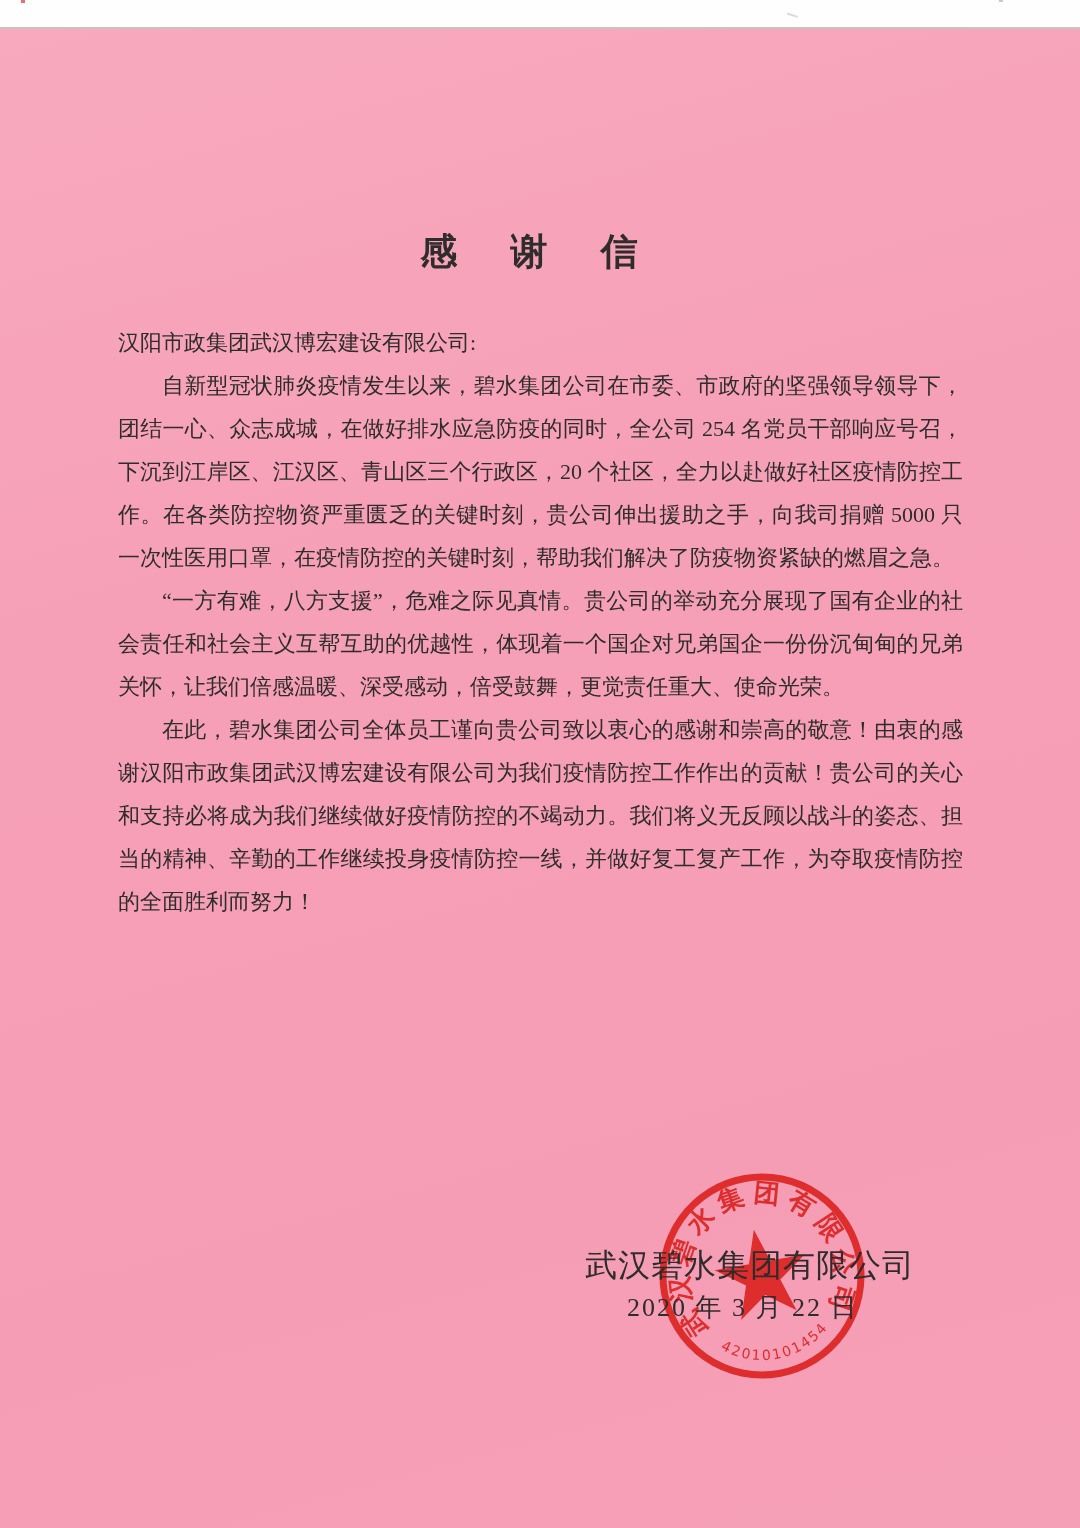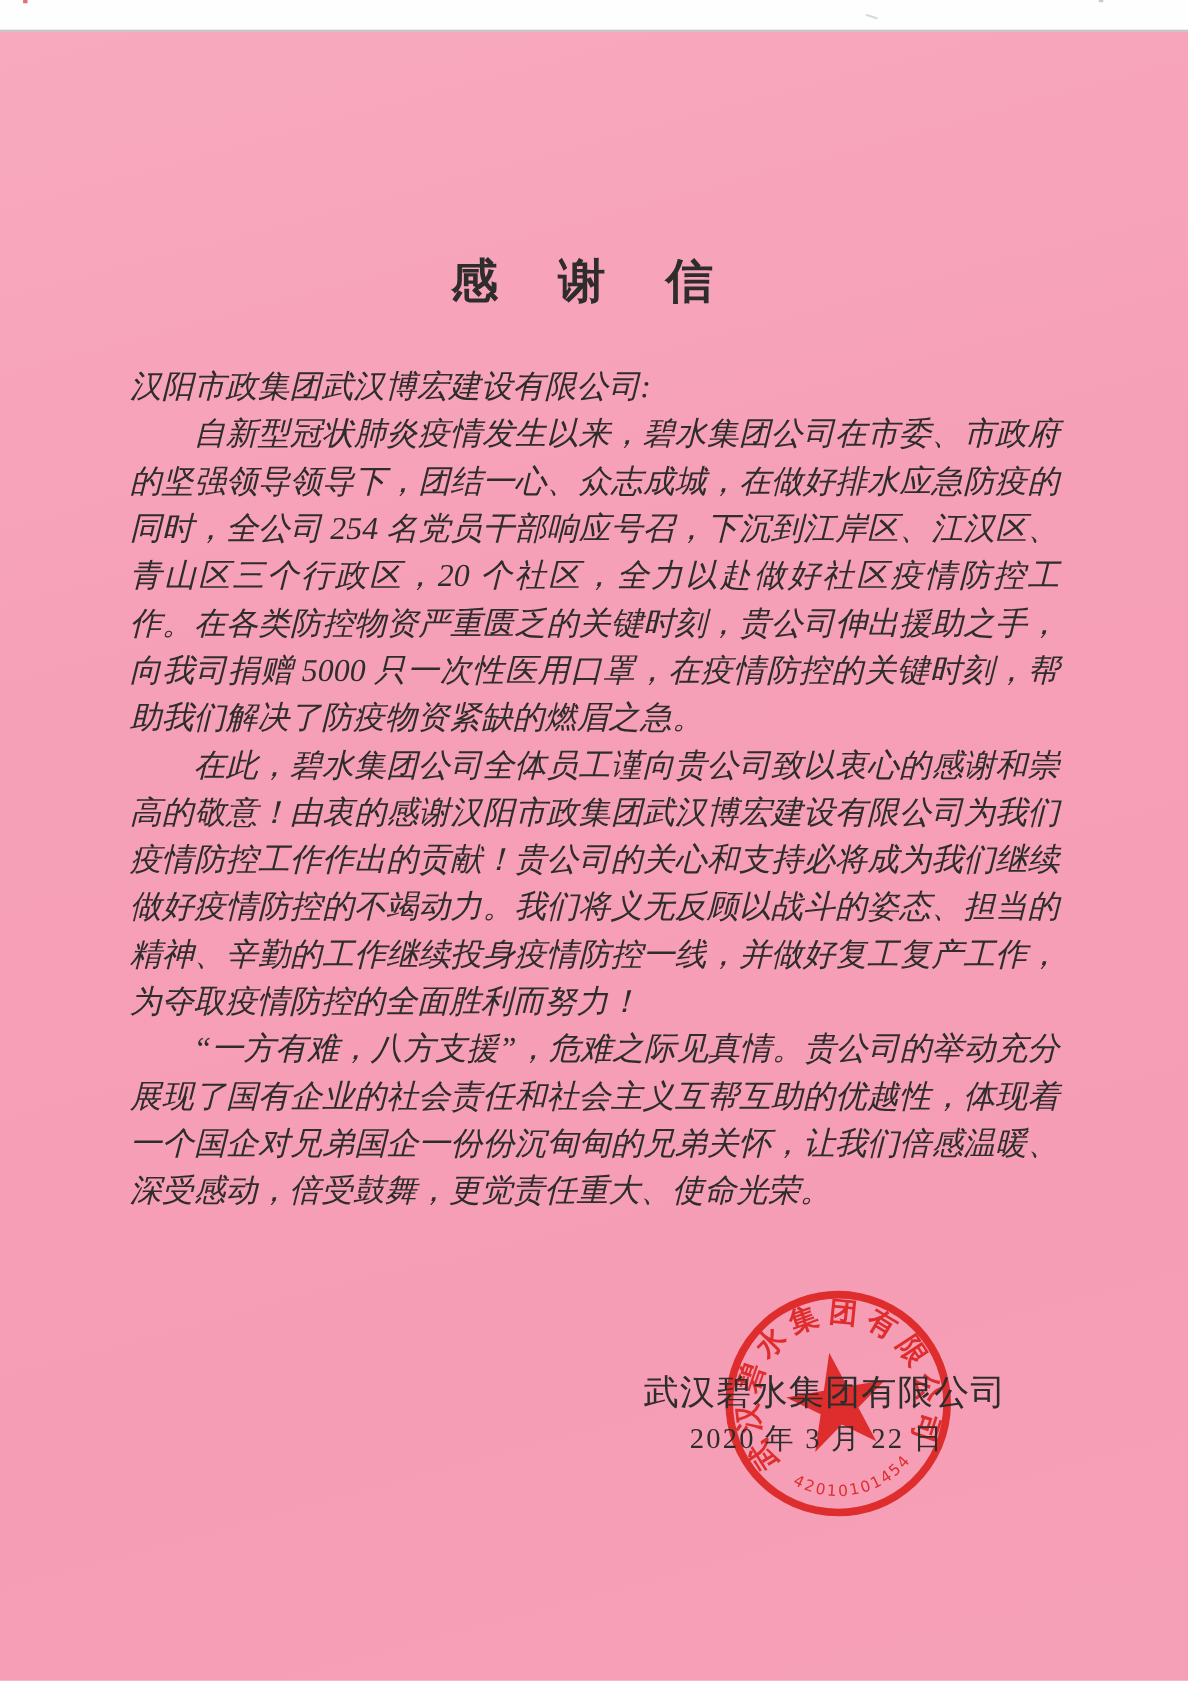--- a/index.html
+++ b/index.html
@@ -13,28 +13,28 @@
     background:var(--scanbg,#fefefe);
   }
   .paper{
     position:absolute;left:0;top:27px;width:1080px;height:1501px;
     border-top:2px solid #c9c2c3;
     background:linear-gradient(165deg,#f8a9bd 0%,var(--paper,#f6a0b8) 35%,#f59db5 75%,#f6a0b7 100%);
   }
   .title{
     position:absolute;left:0;top:198px;width:100%;
     text-align:center;
-    font-size:43px;font-weight:bold;color:var(--ink,#2e2c2c);
+    font-size:37px;font-weight:bold;color:var(--ink,#2e2c2c);
     letter-spacing:22px;
   }
   .content{
-    position:absolute;left:118px;top:302px;width:845px;
-    font-size:29px;line-height:43px;
+    position:absolute;left:118px;top:292px;width:845px;
+    font-size:22px;line-height:43px;
     color:var(--ink,#2e2c2c);
-    text-align:justify;word-break:break-all;font-style:italic;
+    text-align:justify;word-break:break-all;
   }
   .salutation{text-indent:0;}
   .para{text-indent:2em;}
   .signature{
     position:absolute;left:585px;top:1215px;
     font-size:32px;letter-spacing:1px;color:var(--ink,#2e2c2c);z-index:3;
   }
   .sign-date{
     position:absolute;left:627px;top:1261px;
     font-size:26px;letter-spacing:2px;color:var(--ink,#2e2c2c);z-index:3;
@@ -68,22 +68,22 @@
 <div class="scan-strip"></div>
 
 <div class="paper">
 
   <div class="title">感 谢 信</div>
 
   <div class="content">
     <div class="salutation">汉阳市政集团武汉博宏建设有限公司:</div>
     <div>
         <div class="para">自新型冠状肺炎疫情发生以来，碧水集团公司在市委、市政府的坚强领导领导下，团结一心、众志成城，在做好排水应急防疫的同时，全公司 254 名党员干部响应号召，下沉到江岸区、江汉区、青山区三个行政区，20 个社区，全力以赴做好社区疫情防控工作。在各类防控物资严重匮乏的关键时刻，贵公司伸出援助之手，向我司捐赠 5000 只一次性医用口罩，在疫情防控的关键时刻，帮助我们解决了防疫物资紧缺的燃眉之急。</div>
+        <div class="para">“一方有难，八方支援”，危难之际见真情。贵公司的举动充分展现了国有企业的社会责任和社会主义互帮互助的优越性，体现着一个国企对兄弟国企一份份沉甸甸的兄弟关怀，让我们倍感温暖、深受感动，倍受鼓舞，更觉责任重大、使命光荣。</div>
         <div class="para">在此，碧水集团公司全体员工谨向贵公司致以衷心的感谢和崇高的敬意！由衷的感谢汉阳市政集团武汉博宏建设有限公司为我们疫情防控工作作出的贡献！贵公司的关心和支持必将成为我们继续做好疫情防控的不竭动力。我们将义无反顾以战斗的姿态、担当的精神、辛勤的工作继续投身疫情防控一线，并做好复工复产工作，为夺取疫情防控的全面胜利而努力！</div>
-        <div class="para">“一方有难，八方支援”，危难之际见真情。贵公司的举动充分展现了国有企业的社会责任和社会主义互帮互助的优越性，体现着一个国企对兄弟国企一份份沉甸甸的兄弟关怀，让我们倍感温暖、深受感动，倍受鼓舞，更觉责任重大、使命光荣。</div>
       </div>
   </div>
 
   <div class="seal">
     <svg viewBox="0 0 212 212" xmlns="http://www.w3.org/2000/svg">
       <defs>
         <path id="sealArcCompany" d="M 45.4 148.5 A 74 74 0 1 1 166.6 148.5"></path>
         <path id="sealArcNumber" d="M 50.9 169.4 A 84 84 0 0 0 161.1 169.4"></path>
       </defs>
       <circle class="ring" cx="106" cy="106" r="99"></circle>

